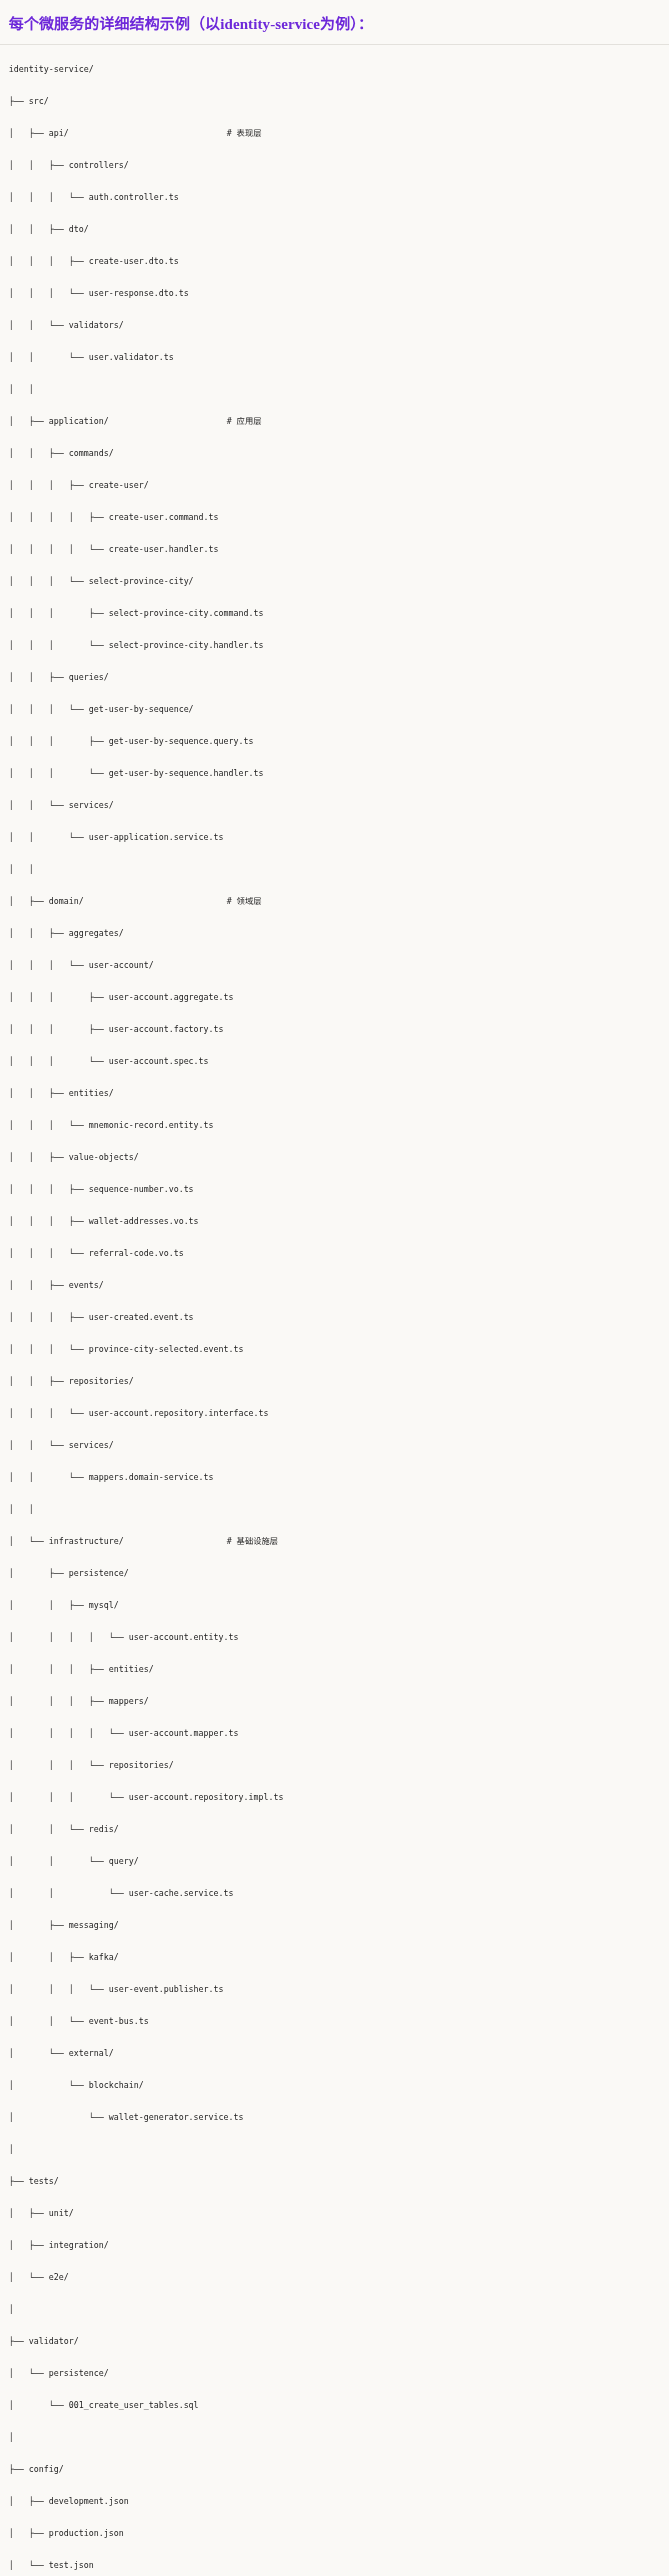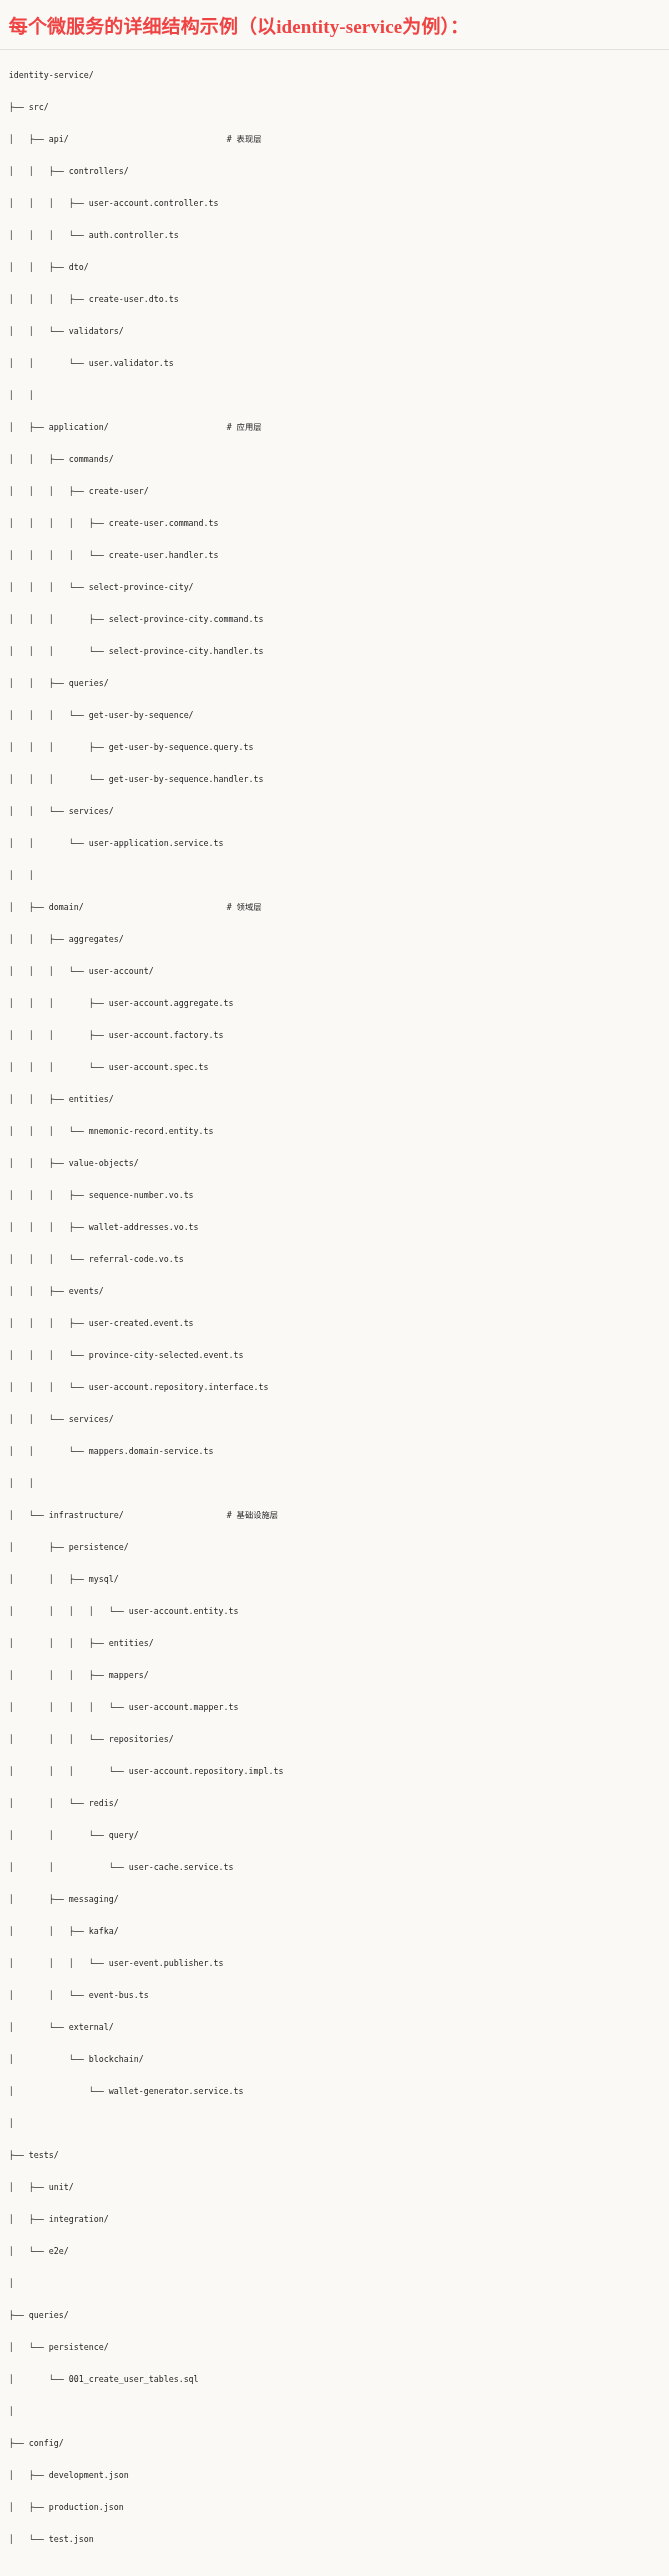--- a/index.html
+++ b/index.html
@@ -21,24 +21,24 @@
     padding: 0;
   }
   
   .doc-header {
     padding: 13.8px 8.8px 10px 8.8px;
     border-bottom: 0.6px solid #e3e1dc;
   }
   .doc-title {
     font-family: "Liberation Serif", "DejaVu Serif", serif;
     font-weight: bold;
-    font-size: 19px;
+    font-size: 15px;
     line-height: 1.35;
     letter-spacing: 0.1px;
-    color: #ef4444;
+    color: #6d28d9;
     margin: 0;
   }
   
   .tree-block {
     padding: 16.3px 8.8px 13.8px 8.8px;
     border-bottom: 0.6px solid #e3e1dc;
   }
   pre.tree {
     margin: 0;
     font-family: "DejaVu Sans Mono", "Liberation Mono", monospace;
@@ -65,24 +65,24 @@
 
   <header class="doc-header">
     <h1 class="doc-title">每个微服务的详细结构示例（以identity-service为例）：</h1>
   </header>
 
   <section class="tree-block">
     <pre class="tree"><span class="row">identity-service/</span>
 <span class="row">├── src/</span>
 <span class="row">│   ├── api/                          <span class="cmt"># 表现层</span></span>
 <span class="row">│   │   ├── controllers/</span>
-<span class="row">│   │   │   ├── user-account.controller.ts</span>
 <span class="row">│   │   │   └── auth.controller.ts</span>
 <span class="row">│   │   ├── dto/</span>
 <span class="row">│   │   │   ├── create-user.dto.ts</span>
+<span class="row">│   │   │   └── user-response.dto.ts</span>
 <span class="row">│   │   └── validators/</span>
 <span class="row">│   │       └── user.validator.ts</span>
 <span class="row">│   │</span>
 <span class="row">│   ├── application/                  <span class="cmt"># 应用层</span></span>
 <span class="row">│   │   ├── commands/</span>
 <span class="row">│   │   │   ├── create-user/</span>
 <span class="row">│   │   │   │   ├── create-user.command.ts</span>
 <span class="row">│   │   │   │   └── create-user.handler.ts</span>
 <span class="row">│   │   │   └── select-province-city/</span>
 <span class="row">│   │   │       ├── select-province-city.command.ts</span>
@@ -102,20 +102,21 @@
 <span class="row">│   │   │       └── user-account.spec.ts</span>
 <span class="row">│   │   ├── entities/</span>
 <span class="row">│   │   │   └── mnemonic-record.entity.ts</span>
 <span class="row">│   │   ├── value-objects/</span>
 <span class="row">│   │   │   ├── sequence-number.vo.ts</span>
 <span class="row">│   │   │   ├── wallet-addresses.vo.ts</span>
 <span class="row">│   │   │   └── referral-code.vo.ts</span>
 <span class="row">│   │   ├── events/</span>
 <span class="row">│   │   │   ├── user-created.event.ts</span>
 <span class="row">│   │   │   └── province-city-selected.event.ts</span>
+<span class="row">│   │   ├── repositories/</span>
 <span class="row">│   │   │   └── user-account.repository.interface.ts</span>
 <span class="row">│   │   └── services/</span>
 <span class="row">│   │       └── mappers.domain-service.ts</span>
 <span class="row">│   │</span>
 <span class="row">│   └── infrastructure/               <span class="cmt"># 基础设施层</span></span>
 <span class="row">│       ├── persistence/</span>
 <span class="row">│       │   ├── mysql/</span>
 <span class="row">│       │   │   │   └── user-account.entity.ts</span>
 <span class="row">│       │   │   ├── entities/</span>
 <span class="row">│       │   │   ├── mappers/</span>
@@ -131,21 +132,21 @@
 <span class="row">│       │   └── event-bus.ts</span>
 <span class="row">│       └── external/</span>
 <span class="row">│           └── blockchain/</span>
 <span class="row">│               └── wallet-generator.service.ts</span>
 <span class="row">│</span>
 <span class="row">├── tests/</span>
 <span class="row">│   ├── unit/</span>
 <span class="row">│   ├── integration/</span>
 <span class="row">│   └── e2e/</span>
 <span class="row">│</span>
-<span class="row">├── queries/</span>
+<span class="row">├── validator/</span>
 <span class="row">│   └── persistence/</span>
 <span class="row">│       └── 001_create_user_tables.sql</span>
 <span class="row">│</span>
 <span class="row">├── config/</span>
 <span class="row">│   ├── development.json</span>
 <span class="row">│   ├── production.json</span>
 <span class="row">│   └── test.json</span>
 
 
 

